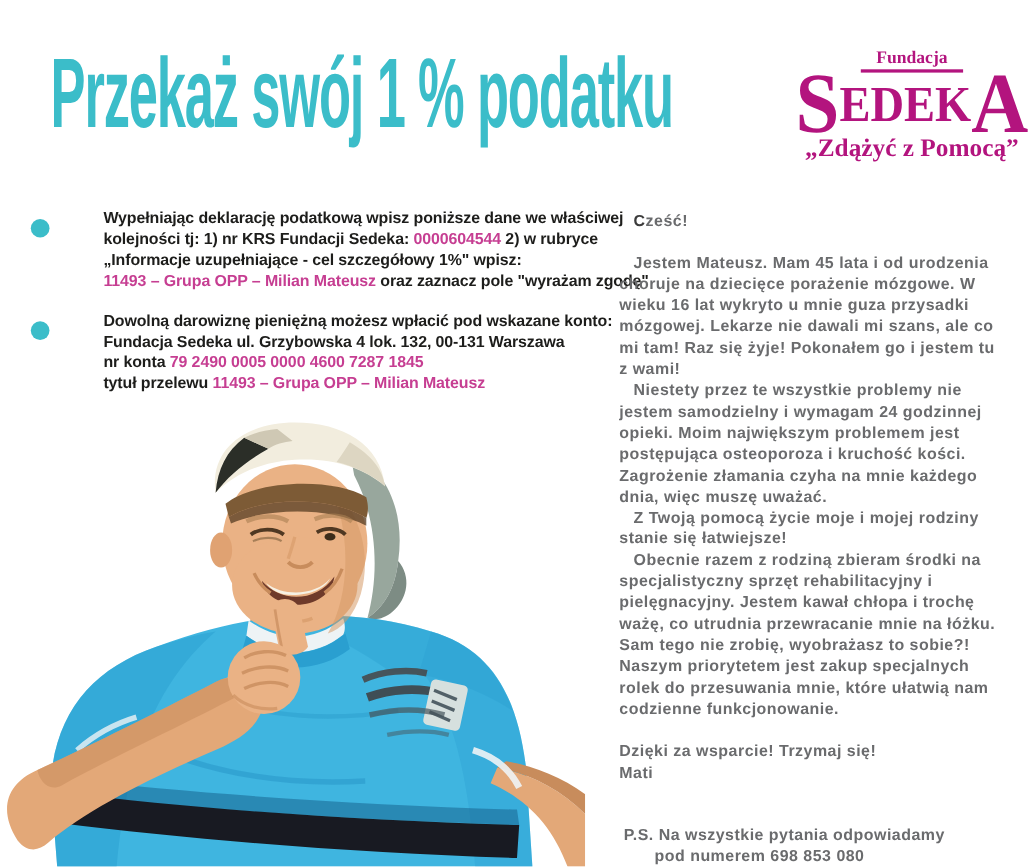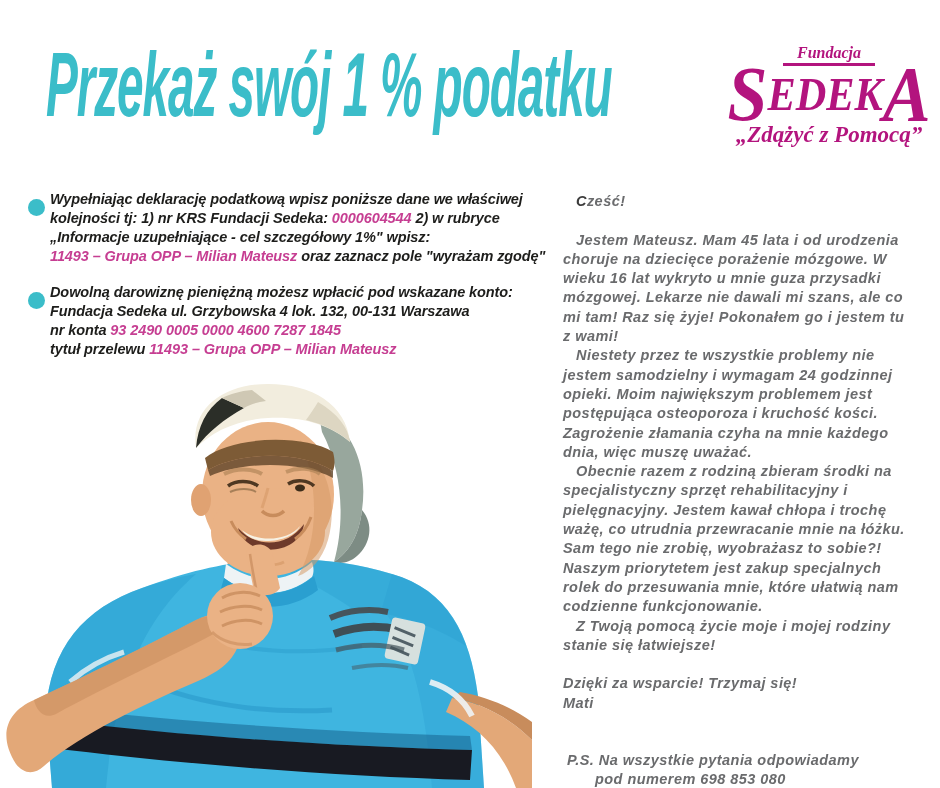--- a/index.html
+++ b/index.html
@@ -2,21 +2,21 @@
 <html lang="pl" style="--teal: #3bbdc9; --magenta: #b3147e; --pink: #c63e92; --ink: #1d1d1b; --gray: #6a6b6d; --shirt_blue: #3fb5e0;"><head>
 <meta charset="utf-8">
 <style>
   html,body{margin:0;padding:0;background:#fff;}
   :root{
     --teal:#3bbdc9; --magenta:#b3147e; --pink:#c63e92;
     --ink:#1d1d1b; --gray:#6a6b6d;
   }
   .page{
     position:relative; width:940px; height:788px; background:#fff;
-    overflow:hidden; font-family:"Liberation Sans",sans-serif;font-style:italic;
+    overflow:hidden; font-family:"Liberation Sans",sans-serif;
   }
   
   .headline{
     position:absolute; left:46px; top:40px; margin:0;
     color:var(--teal); font-size:90px; font-weight:700; line-height:1;
     letter-spacing:-2px; white-space:nowrap;
     transform:scaleX(.53); transform-origin:left top;
   }
   
   .logo{
@@ -42,21 +42,21 @@
   .bullets{ position:absolute; left:28px; top:190px; width:508px; }
   .bullet{
     position:relative; padding-left:22px; margin:0 0 17px 0;
     color:var(--ink); font-size:14.5px; font-weight:700; line-height:19px;
     letter-spacing:-.1px;
   }
   .bullet-dot{
     position:absolute; left:0; top:9px; width:17px; height:17px;
     border-radius:50%; background:var(--teal);
   }
-  .b-line{ display:block; white-space:nowrap; }
+  .b-line{ display:block; white-space:nowrap;margin-left:44px; }
   .pink{ color:var(--pink); }
   
   .letter{
     position:absolute; left:563px; top:192px; width:345px;
     color:var(--gray); font-size:14.5px; font-weight:700;
     line-height:19.3px; letter-spacing:.45px;
   }
   .letter p{ margin:0; text-indent:13px; }
   .greeting{ text-indent:0; margin-bottom:19.3px !important; }
   .greeting::first-letter{ color:#3c3c3c; }
@@ -88,32 +88,32 @@
       <span class="b-line"><span>Wypełniając deklarację podatkową wpisz poniższe dane we właściwej</span></span>
       <span class="b-line"><span>kolejności tj: 1) nr KRS Fundacji Sedeka: </span><span class="pink">0000604544</span><span> 2) w rubryce</span></span>
       <span class="b-line"><span>„Informacje uzupełniające - cel szczegółowy 1%" wpisz:</span></span>
       <span class="b-line"><span class="pink">11493 – Grupa OPP – Milian Mateusz</span><span> oraz zaznacz pole "wyrażam zgodę"</span></span>
     </div>
 
     <div class="bullet">
       <span class="bullet-dot"></span>
       <span class="b-line"><span>Dowolną darowiznę pieniężną możesz wpłacić pod wskazane konto:</span></span>
       <span class="b-line"><span>Fundacja Sedeka ul. Grzybowska 4 lok. 132, 00-131 Warszawa</span></span>
-      <span class="b-line"><span>nr konta </span><span class="pink">93 2490 0005 0000 4600 7287 1845</span></span>
+      <span class="b-line"><span>nr konta </span><span class="pink">79 2490 0005 0000 4600 7287 1845</span></span>
       <span class="b-line"><span>tytuł przelewu </span><span class="pink">11493 – Grupa OPP – Milian Mateusz</span></span>
     </div>
 
   </div>
 
   <div class="letter">
     <p class="greeting">Cześć!</p>
     <p>Jestem Mateusz. Mam 45 lata i od urodzenia choruje na dziecięce porażenie mózgowe. W wieku 16 lat wykryto u mnie guza przysadki mózgowej. Lekarze nie dawali mi szans, ale co mi tam! Raz się żyje! Pokonałem go i jestem tu z wami!</p>
     <p>Niestety przez te wszystkie problemy nie jestem samodzielny i wymagam 24 godzinnej opieki. Moim największym problemem jest postępująca osteoporoza i kruchość kości. Zagrożenie złamania czyha na mnie każdego dnia, więc muszę uważać.</p>
+    <p>Z Twoją pomocą życie moje i mojej rodziny stanie się łatwiejsze!</p>
     <p>Obecnie razem z rodziną zbieram środki na specjalistyczny sprzęt rehabilitacyjny i pielęgnacyjny. Jestem kawał chłopa i trochę ważę, co utrudnia przewracanie mnie na łóżku. Sam tego nie zrobię, wyobrażasz to sobie?! Naszym priorytetem jest zakup specjalnych rolek do przesuwania mnie, które ułatwią nam codzienne funkcjonowanie.</p>
-    <p>Z Twoją pomocą życie moje i mojej rodziny stanie się łatwiejsze!</p>
     <p class="signoff1">Dzięki za wsparcie! Trzymaj się!</p>
     <p class="signoff2">Mati</p>
     <p class="ps1">P.S. Na wszystkie pytania odpowiadamy</p>
     <p class="ps2">pod numerem 698 853 080</p>
   </div>
 
   <div class="photo">
     <svg viewBox="0 0 532 406" xmlns="http://www.w3.org/2000/svg" role="img">
 
       <path d="M318 28 C354 46 368 86 362 128 C359 154 349 170 334 180 C345 140 343 90 322 50 Z" fill="#98a79d"></path>

